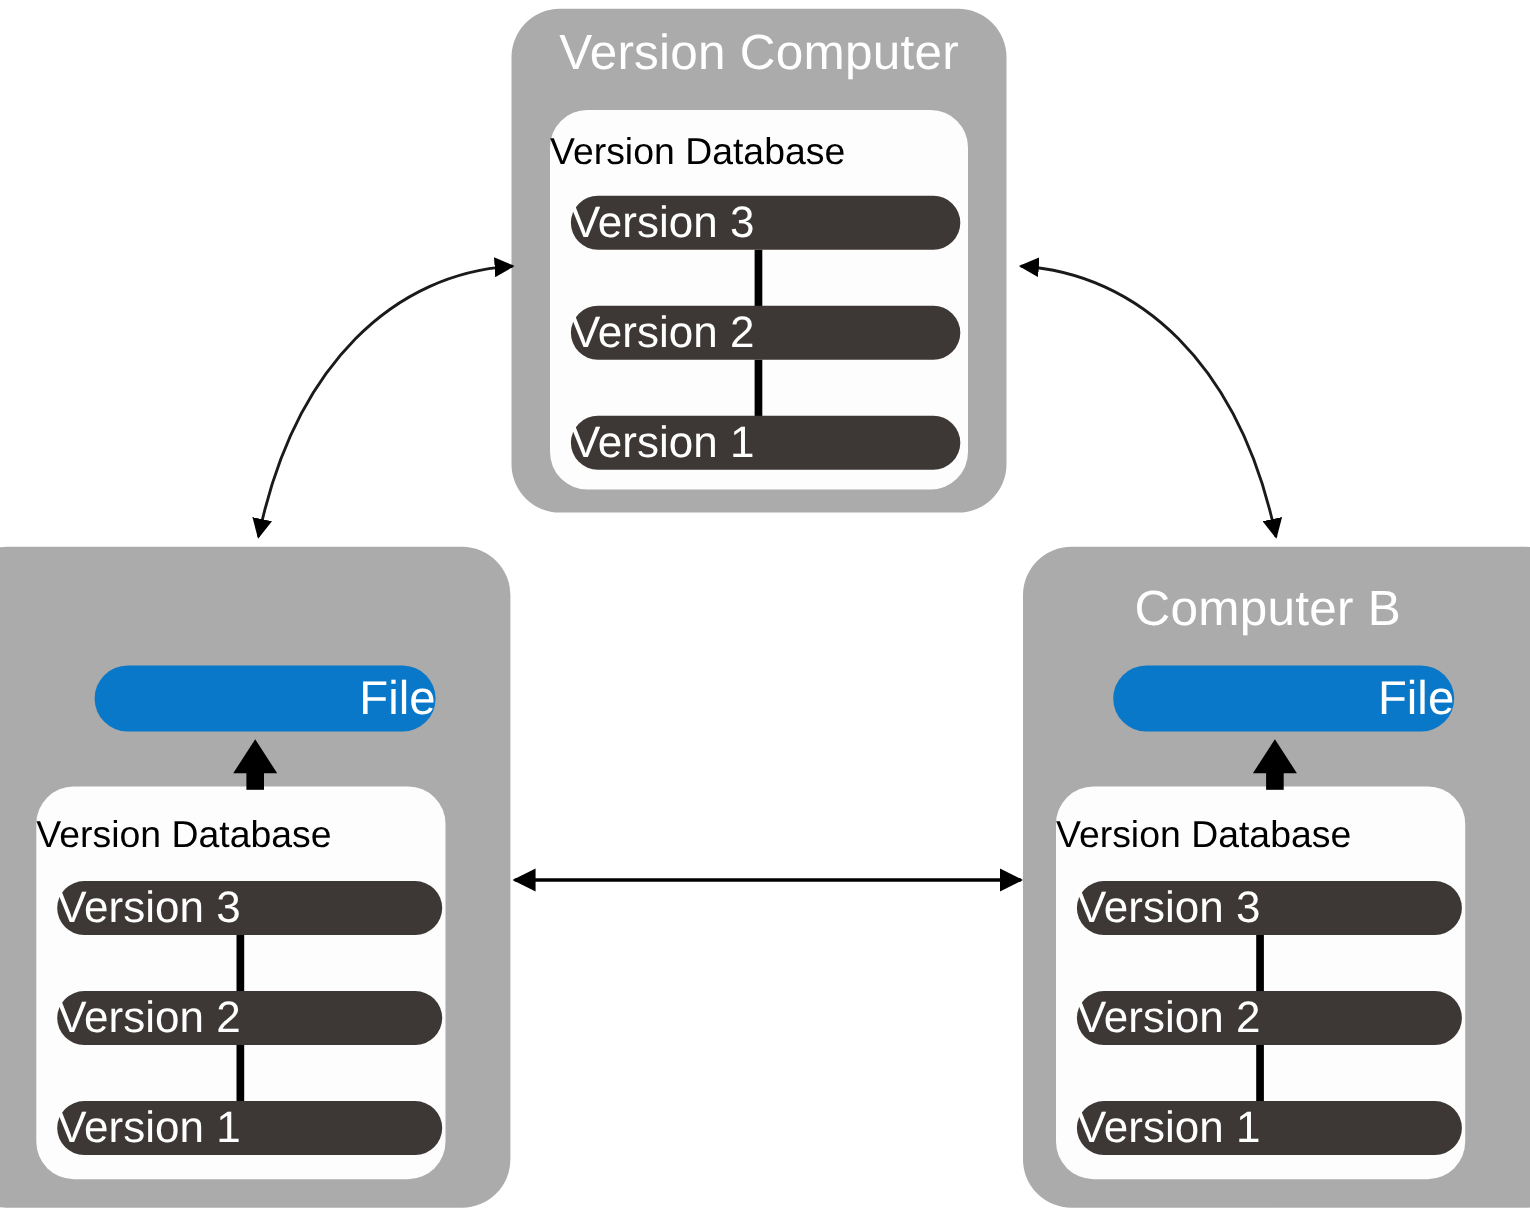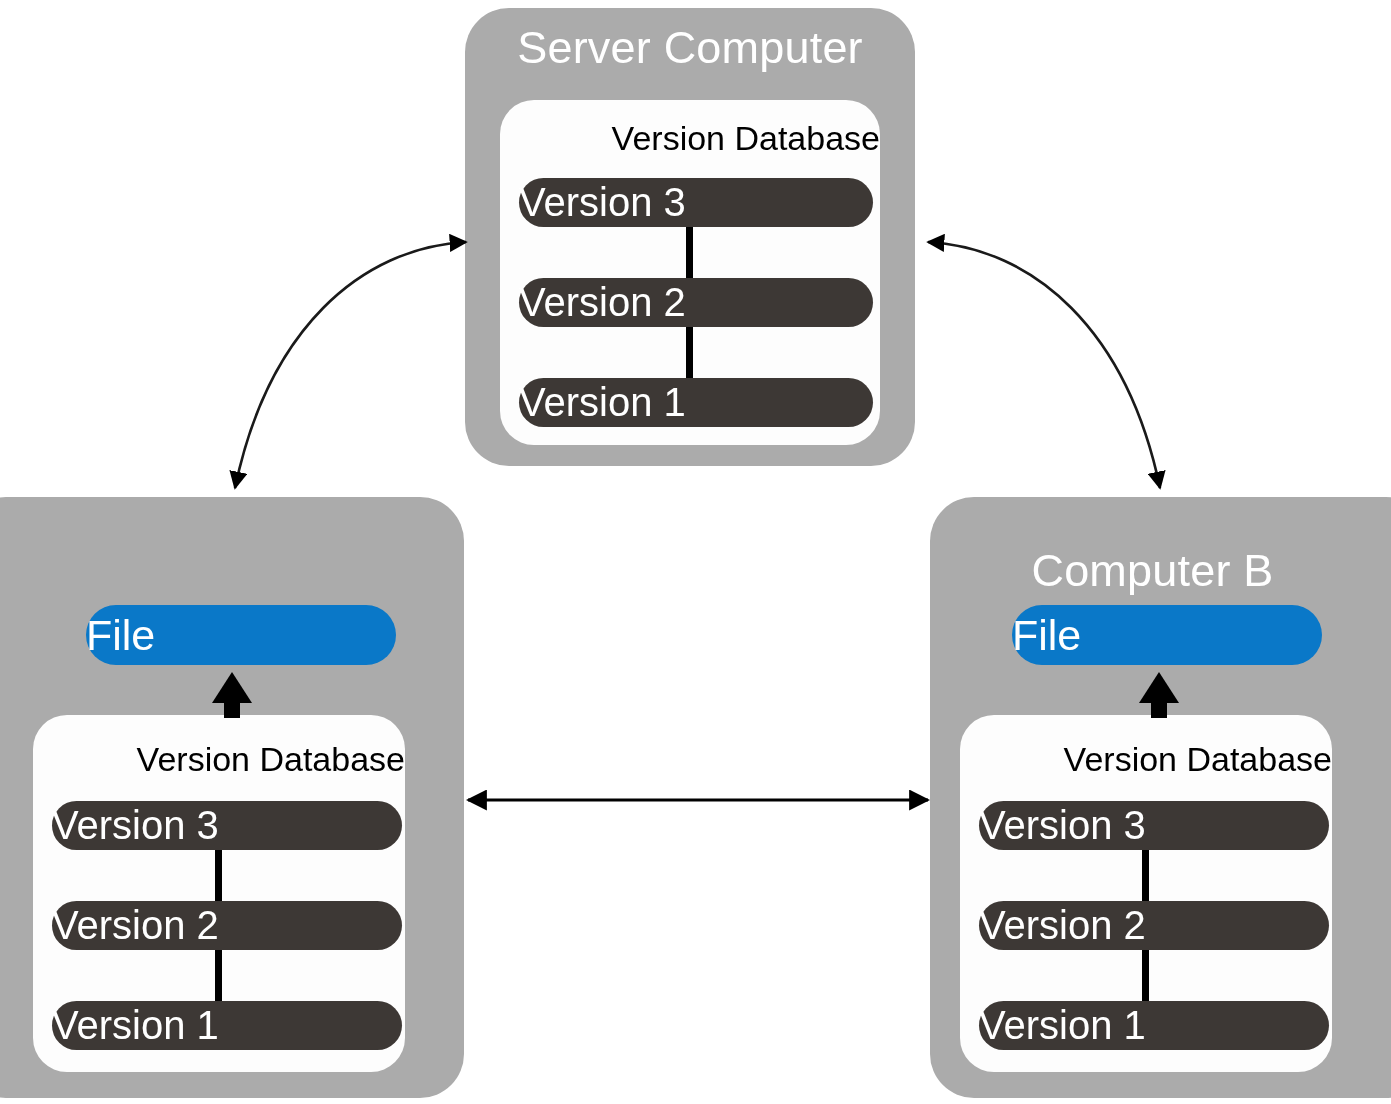--- a/index.html
+++ b/index.html
@@ -48,21 +48,21 @@
     position: absolute;
     background: #FDFDFD;
     border-radius: 34px;
     box-sizing: border-box;
   }
 
   .vdb-title {
     position: absolute;
     left: 0;
     right: 0;
-    text-align: right;
+    text-align: left;
     color: #000000;
     font-size: 34px;
     line-height: 40px;
     white-space: nowrap;
   }
 
   
   .version-pill {
     position: absolute;
     background: #3D3835;
@@ -83,42 +83,42 @@
   }
 
   
   .file-pill {
     position: absolute;
     background: #0A78C8;
     border-radius: 30px;
     color: #FFFFFF;
     font-size: 43px;
     line-height: 60px;
-    text-align: left;
+    text-align: right;
     white-space: nowrap;
     box-sizing: border-box;
   }
 
   
   #arrows {
     position: absolute;
     left: 0;
     top: 0;
     width: 1391px;
     height: 1104px;
     pointer-events: none;
   }
 </style>
 </head>
 <body>
 
 <div id="stage">
 
   <div class="computer-box" style="left:465px; top:8px; width:450px; height:458px;">
-    <div class="computer-title" style="top:14px;">Server Computer</div>
+    <div class="computer-title" style="top:14px;">Version Computer</div>
 
     <div class="vdb-panel" style="left:35px; top:92px; width:380px; height:345px;">
       <div class="vdb-title" style="top:18px;">Version Database</div>
 
       <div class="version-link" style="left:186px; top:127px; height:80px;"></div>
       <div class="version-link" style="left:186px; top:227px; height:80px;"></div>
 
       <div class="version-pill" style="left:19px; top:78px; width:354px; height:49px;">Version 3</div>
       <div class="version-pill" style="left:19px; top:178px; width:354px; height:49px;">Version 2</div>
       <div class="version-pill" style="left:19px; top:278px; width:354px; height:49px;">Version 1</div>
@@ -135,21 +135,21 @@
       <div class="version-link" style="left:182px; top:135px; height:80px;"></div>
       <div class="version-link" style="left:182px; top:235px; height:80px;"></div>
 
       <div class="version-pill" style="left:19px; top:86px; width:350px; height:49px;">Version 3</div>
       <div class="version-pill" style="left:19px; top:186px; width:350px; height:49px;">Version 2</div>
       <div class="version-pill" style="left:19px; top:286px; width:350px; height:49px;">Version 1</div>
     </div>
   </div>
 
   <div class="computer-box" style="left:930px; top:497px; width:500px; height:601px;">
-    <div class="computer-title" style="left:0; right:55px; top:48px;">Computer B</div>
+    <div class="computer-title" style="left:0; right:55px; top:30px;">Computer B</div>
 
     <div class="file-pill" style="left:82px; top:108px; width:310px; height:60px;">File</div>
 
     <div class="vdb-panel" style="left:30px; top:218px; width:372px; height:357px;">
       <div class="vdb-title" style="top:24px;">Version Database</div>
 
       <div class="version-link" style="left:182px; top:135px; height:80px;"></div>
       <div class="version-link" style="left:182px; top:235px; height:80px;"></div>
 
       <div class="version-pill" style="left:19px; top:86px; width:350px; height:49px;">Version 3</div>

